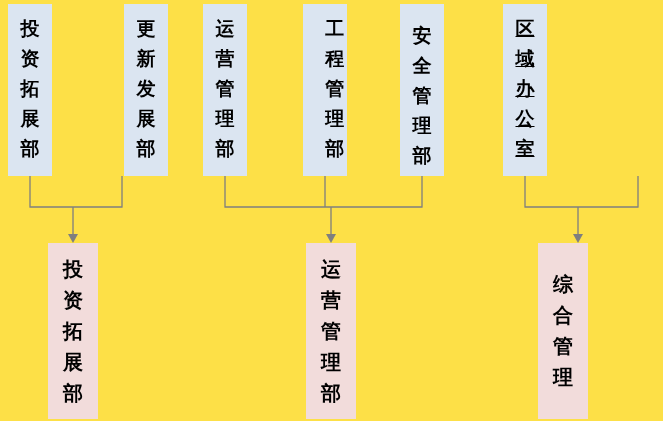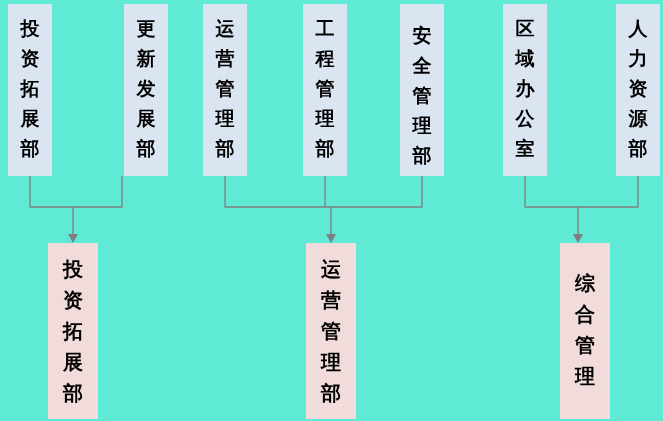--- a/index.html
+++ b/index.html
@@ -9,21 +9,21 @@
   body {
     width: 663px;
     height: 421px;
     background: #ffffff;
     font-family: "DejaVu Sans", sans-serif;
   }
   .canvas {
     position: relative;
     width: 663px;
     height: 421px;
-    background: #5eead4;
+    background: #fde047;
     overflow: hidden;
   }
   .connectors {
     position: absolute;
     left: 0;
     top: 0;
     pointer-events: none;
   }
   .box {
     position: absolute;
@@ -56,27 +56,27 @@
     text-align: center;
     word-break: break-all;
   }
   .bottom-box .v-label {
     font-size: 20px;
     line-height: 31px;
   }
   .t1 { left: 8px; }
   .t2 { left: 100px; margin-left: 24px; }
   .t3 { left: 203px; }
-  .t4 { left: 303px; }
+  .t4 { left: 303px; justify-content: flex-end; }
   .t5 { left: 400px; align-items: center; }
-  .t6 { left: 503px; }
+  .t6 { left: 503px; text-decoration: underline; }
   .t7 { left: 616px; }
   .b1 { left: 48px; }
   .b2 { left: 306px; }
-  .b3 { left: 560px; font-family: Liberation Mono, monospace; }
+  .b3 { left: 538px; }
 </style>
 </head>
 <body>
 
 <div class="canvas">
 
   <svg class="connectors" width="663" height="421" viewBox="0 0 663 421">
     <g stroke="#7f7f7f" stroke-width="1.3" fill="none">
       <path d="M30 176 V207 M122 176 V207 M29.4 207 H122.6 M73 207 V235"></path>
       <path d="M225 176 V207 M325 176 V207 M422 176 V207 M224.4 207 H422.6 M331 207 V235"></path>
@@ -100,23 +100,20 @@
   </div>
   <div class="box top-box t4">
     <span class="v-label">工程管理部</span>
   </div>
   <div class="box top-box t5">
     <span class="v-label">安全管理部</span>
   </div>
   <div class="box top-box t6">
     <span class="v-label">区域办公室</span>
   </div>
-  <div class="box top-box t7">
-    <span class="v-label">人力资源部</span>
-  </div>
 
   <div class="box bottom-box b1">
     <span class="v-label">投资拓展部</span>
   </div>
   <div class="box bottom-box b2">
     <span class="v-label">运营管理部</span>
   </div>
   <div class="box bottom-box b3">
     <span class="v-label">综合管理</span>
   </div>

